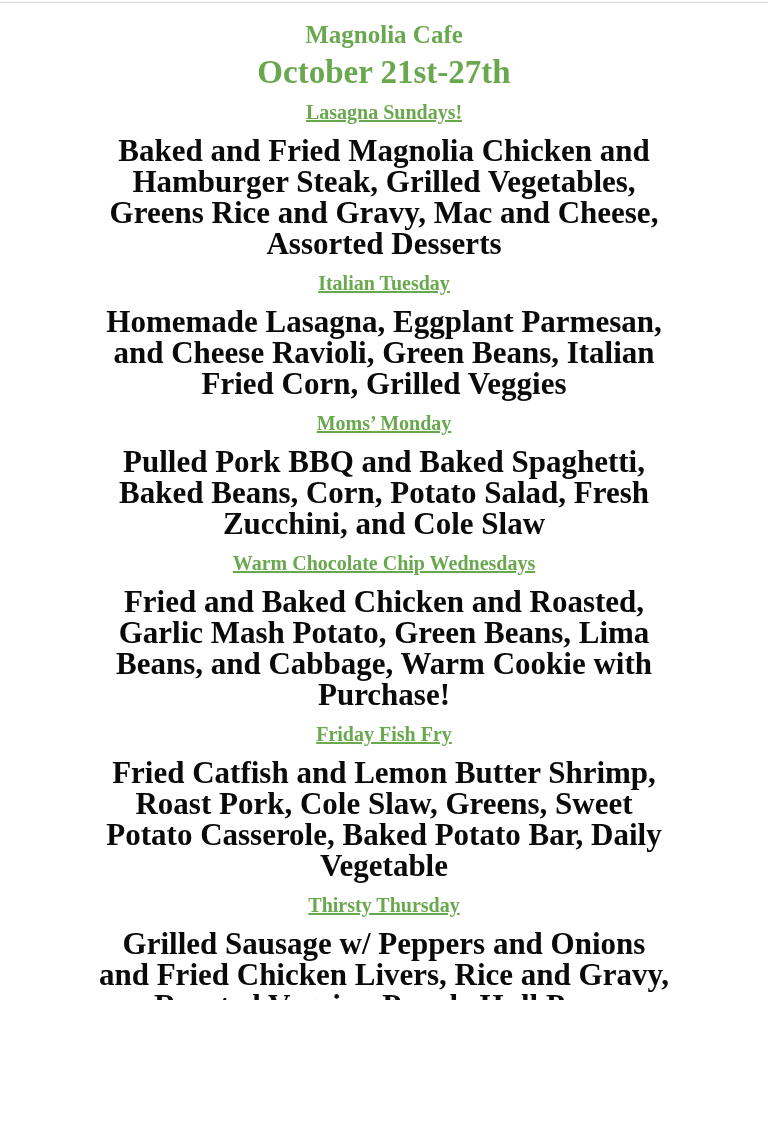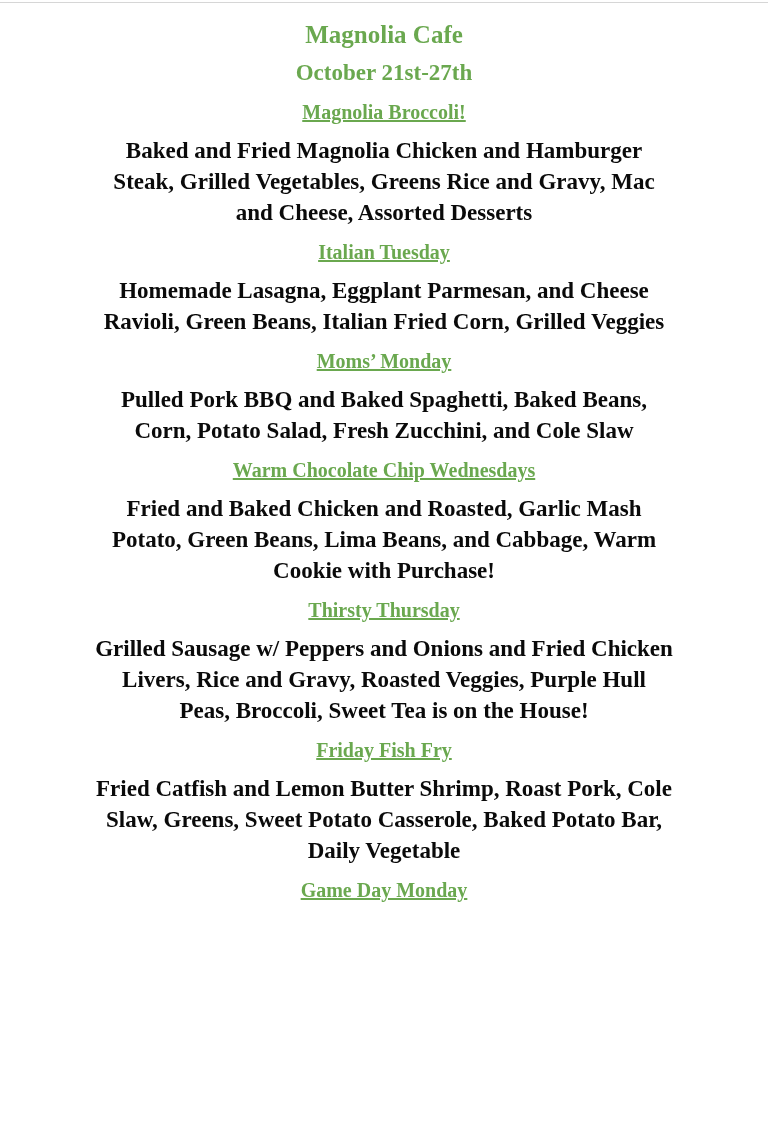--- a/index.html
+++ b/index.html
@@ -31,77 +31,77 @@
     font-family:"Liberation Serif", serif;
     font-weight:700;
   }
   .doc-title{
     font-size:25px;
     line-height:29px;
     color:var(--green);
     margin:0 0 9px 0;
   }
   .doc-date{
-    font-size:23px;
+    font-size:33px;
     line-height:29px;
     color:var(--green);
     margin:4px 0 13px 0;
   }
   .day-heading{
     font-size:20px;
     line-height:24px;
     color:var(--green);
     text-decoration:underline;
     text-decoration-thickness:1.5px;
     margin:0 0 11px 0;
   }
   .menu-items{
-    font-size:23px;
+    font-size:31px;
     line-height:31px;
     color:var(--body-ink);
     margin:0 0 12px 0;
   }
 </style>
 </head>
 <body>
 
 <div class="page">
   <div class="top-rule"></div>
   <div class="doc">
     <h1 class="doc-title">Magnolia Cafe</h1>
     <h2 class="doc-date">October 21st-27th</h2>
     <div id="sections">
   <section>
-    <h3 class="day-heading">Magnolia Broccoli!</h3>
+    <h3 class="day-heading">Lasagna Sundays!</h3>
     <p class="menu-items">Baked and Fried Magnolia Chicken and Hamburger Steak, Grilled Vegetables, Greens Rice and Gravy, Mac and Cheese, Assorted Desserts</p>
   </section>
 
   <section>
     <h3 class="day-heading">Italian Tuesday</h3>
     <p class="menu-items">Homemade Lasagna, Eggplant Parmesan, and Cheese Ravioli, Green Beans, Italian Fried Corn, Grilled Veggies</p>
   </section>
 
   <section>
     <h3 class="day-heading">Moms’ Monday</h3>
     <p class="menu-items">Pulled Pork BBQ and Baked Spaghetti, Baked Beans, Corn, Potato Salad, Fresh Zucchini, and Cole Slaw</p>
   </section>
 
   <section>
     <h3 class="day-heading">Warm Chocolate Chip Wednesdays</h3>
     <p class="menu-items">Fried and Baked Chicken and Roasted, Garlic Mash Potato, Green Beans, Lima Beans, and Cabbage, Warm Cookie with Purchase!</p>
   </section>
 
   <section>
-    <h3 class="day-heading">Thirsty Thursday</h3>
-    <p class="menu-items">Grilled Sausage w/ Peppers and Onions and Fried Chicken Livers, Rice and Gravy, Roasted Veggies, Purple Hull Peas, Broccoli, Sweet Tea is on the House!</p>
+    <h3 class="day-heading">Friday Fish Fry</h3>
+    <p class="menu-items">Fried Catfish and Lemon Butter Shrimp, Roast Pork, Cole Slaw, Greens, Sweet Potato Casserole, Baked Potato Bar, Daily Vegetable</p>
   </section>
 
   <section>
-    <h3 class="day-heading">Friday Fish Fry</h3>
-    <p class="menu-items">Fried Catfish and Lemon Butter Shrimp, Roast Pork, Cole Slaw, Greens, Sweet Potato Casserole, Baked Potato Bar, Daily Vegetable</p>
+    <h3 class="day-heading">Thirsty Thursday</h3>
+    <p class="menu-items">Grilled Sausage w/ Peppers and Onions and Fried Chicken Livers, Rice and Gravy, Roasted Veggies, Purple Hull Peas, Broccoli, Sweet Tea is on the House!</p>
   </section>
 
   <section>
     <h3 class="day-heading">Game Day Monday</h3>
   </section>
 </div>
   </div>
 </div>
 
 </body></html>

